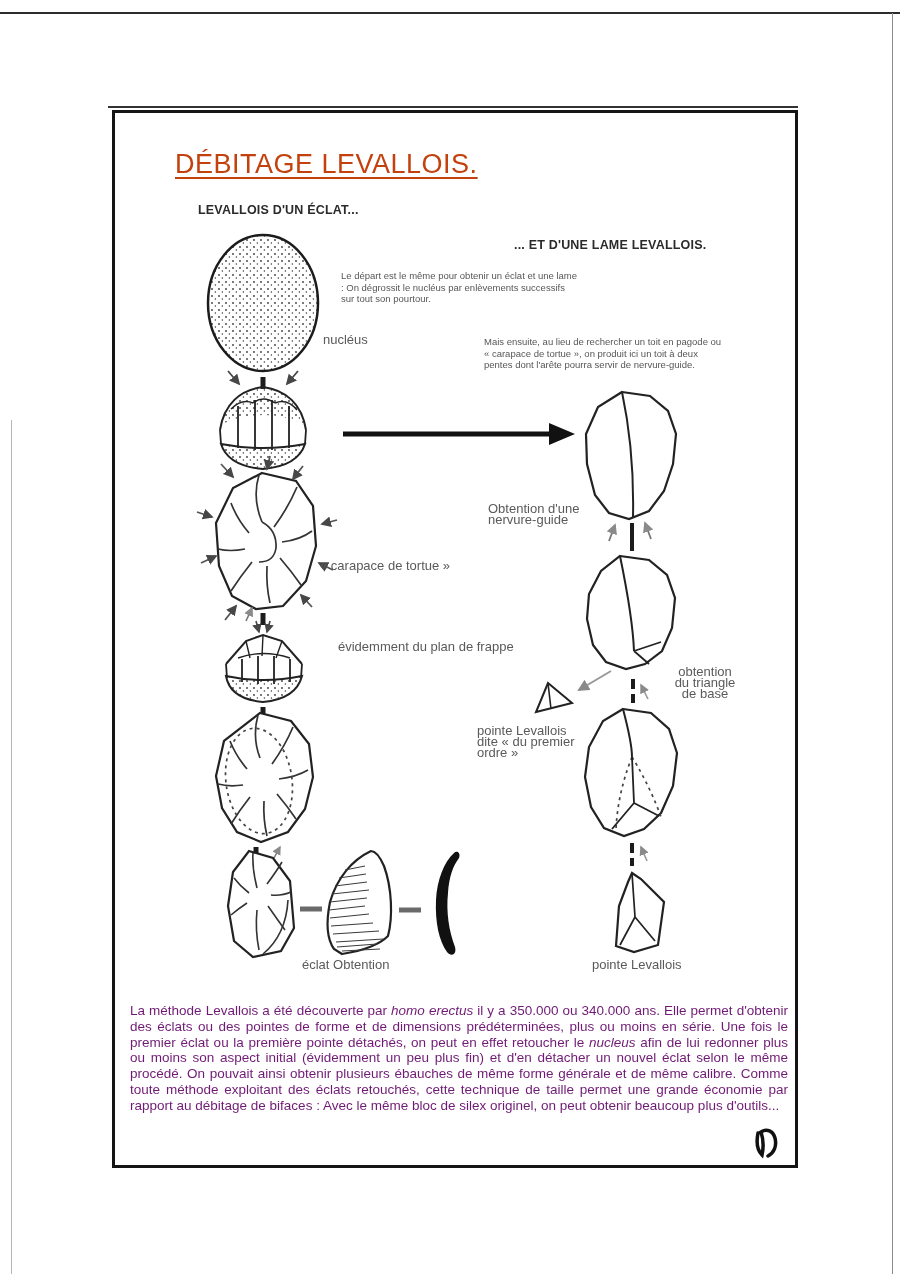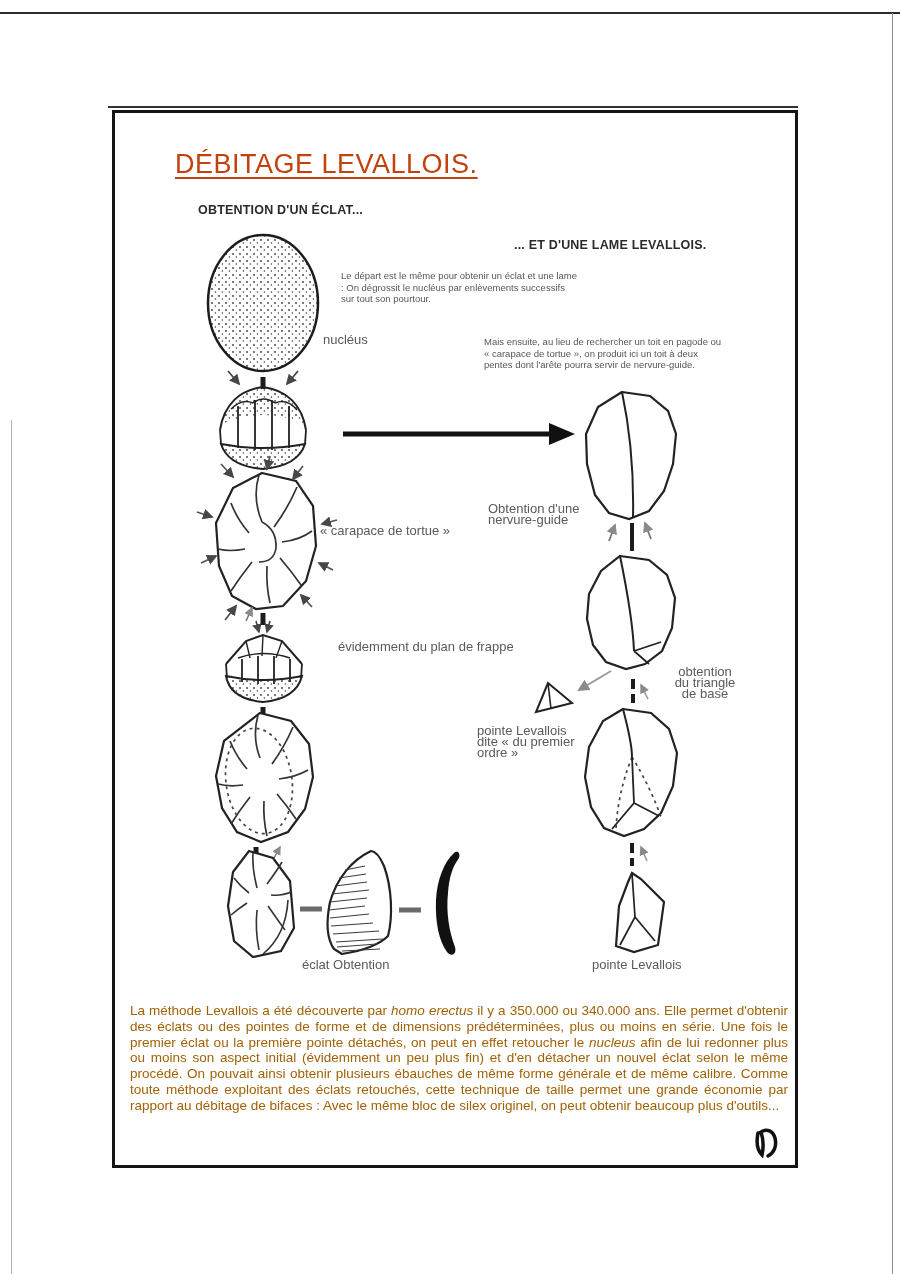--- a/index.html
+++ b/index.html
@@ -11,21 +11,21 @@
   .frame{position:absolute;left:112px;top:110px;width:680px;height:1052px;
          border:3px solid #141414;background:#fff;}
   .frame-accent{position:absolute;left:108px;top:106px;width:690px;height:2px;background:#333;}
   .abs{position:absolute;}
   .title{left:175px;top:149px;font-size:27px;letter-spacing:.5px;color:#c2410c;
          text-decoration:underline;text-underline-offset:4px;font-weight:400;}
   .subhead{font-weight:bold;font-size:12.5px;color:#2a2a2a;letter-spacing:.2px;}
   .note{font-size:9.5px;line-height:11.5px;color:#565656;}
   .lbl{font-size:13px;line-height:11px;color:#5a5a5a;}
   .bodytext{left:130px;top:1003px;width:658px;font-size:13.5px;line-height:15.8px;
-            text-align:justify;color:#a16207;}
+            text-align:justify;color:#701a75;}
   .bodytext .it{font-style:italic;}
   svg{position:absolute;left:0;top:0;}
 </style>
 </head>
 <body>
 
 <div class="page">
   <div class="scan-top"></div>
   <div class="scan-right"></div>
   <div class="scan-left"></div>
@@ -196,28 +196,28 @@
       <polygon points="632,873 641,879 664,902 658,945 634,952 616,946 619,906 628,882" fill="#fff" stroke="#222" stroke-width="2.2"></polygon>
       <path d="M632,873 L635,917 M635,917 L620,945 M635,917 L655,941" fill="none" stroke="#222" stroke-width="1.7"></path>
     </g>
 
     <g>
       <path d="M758,1133 C756,1143 757,1150 762,1155 C764,1146 763,1138 761,1132 C767,1128 773,1131 775,1138 C777,1146 774,1153 768,1156" fill="none" stroke="#111" stroke-width="3.5" stroke-linecap="round"></path>
     </g>
   </svg>
 
   <div class="abs title">DÉBITAGE LEVALLOIS.</div>
-  <div class="abs subhead" style="left:198px;top:203px;">OBTENTION D'UN ÉCLAT...</div>
+  <div class="abs subhead" style="left:198px;top:203px;">LEVALLOIS D'UN ÉCLAT...</div>
   <div class="abs subhead" style="left:514px;top:238px;">... ET D'UNE LAME LEVALLOIS.</div>
 
   <div class="abs note" style="left:484px;top:336px;width:238px;">Mais ensuite, au lieu de rechercher un toit en pagode ou « carapace de tortue », on produit ici un toit à deux pentes dont l'arête pourra servir de nervure-guide.</div>
   <div class="abs note" style="left:341px;top:270px;width:238px;">Le départ est le même pour obtenir un éclat et une lame : On dégrossit le nucléus par enlèvements successifs sur tout son pourtour.</div>
 
   <div class="abs lbl" style="left:323px;top:334px;">nucléus</div>
-  <div class="abs lbl" style="left:320px;top:525px;">« carapace de tortue »</div>
+  <div class="abs lbl" style="left:320px;top:560px;">« carapace de tortue »</div>
   <div class="abs lbl" style="left:488px;top:503px;width:100px;">Obtention d'une nervure-guide</div>
   <div class="abs lbl" style="left:338px;top:641px;">évidemment du plan de frappe</div>
   <div class="abs lbl" style="left:673px;top:666px;width:64px;text-align:center;">obtention du triangle de base</div>
   <div class="abs lbl" style="left:477px;top:725px;width:112px;">pointe Levallois dite « du premier ordre »</div>
   <div class="abs lbl" style="left:302px;top:959px;">éclat Obtention</div>
   <div class="abs lbl" style="left:592px;top:959px;text-align:center;">pointe Levallois</div>
 
   <div class="abs bodytext"><span>La méthode Levallois a été découverte par </span><span class="it">homo erectus</span><span> il y a 350.000 ou 340.000 ans.  Elle permet d'obtenir des éclats ou des pointes de forme et de dimensions prédéterminées, plus ou moins en série. Une fois le premier éclat ou la première pointe détachés, on peut en effet retoucher le </span><span class="it">nucleus</span><span> afin de lui redonner plus ou moins son aspect initial (évidemment un peu plus fin) et d'en détacher un nouvel éclat selon le même procédé. On pouvait ainsi obtenir plusieurs ébauches de même forme générale et de même calibre. Comme toute méthode exploitant des éclats retouchés, cette technique de taille permet une grande économie par rapport au débitage de bifaces : Avec le même bloc de silex originel, on peut obtenir beaucoup plus d'outils...</span></div>
 </div>
 

